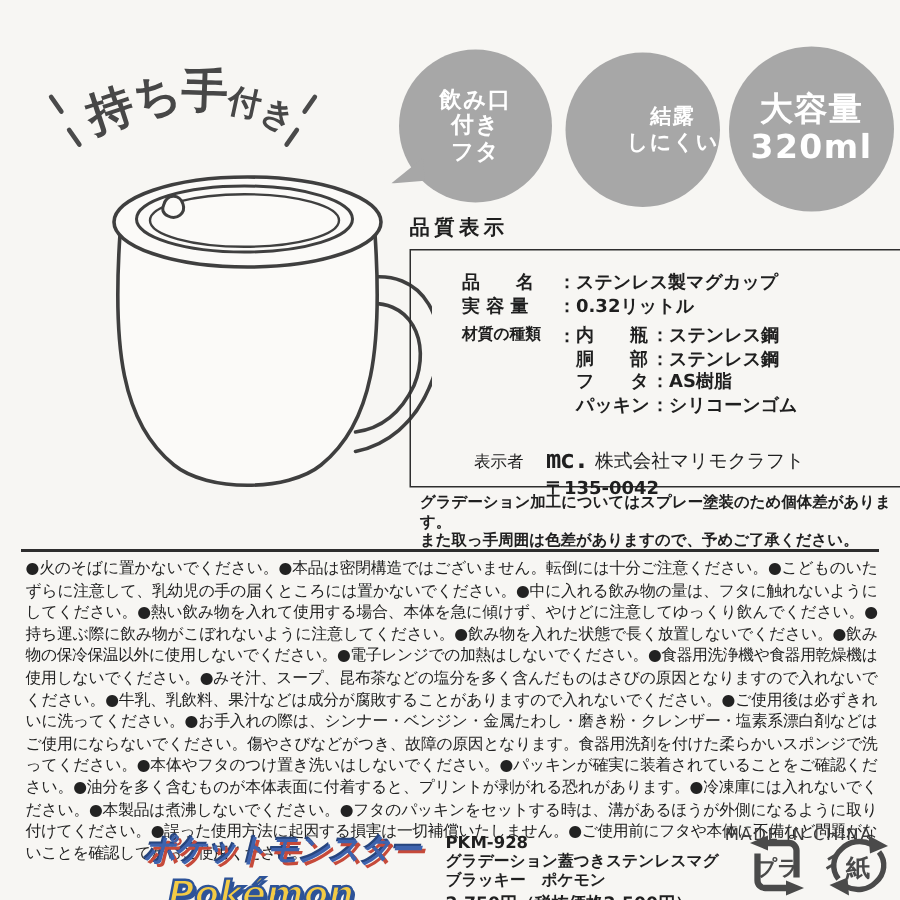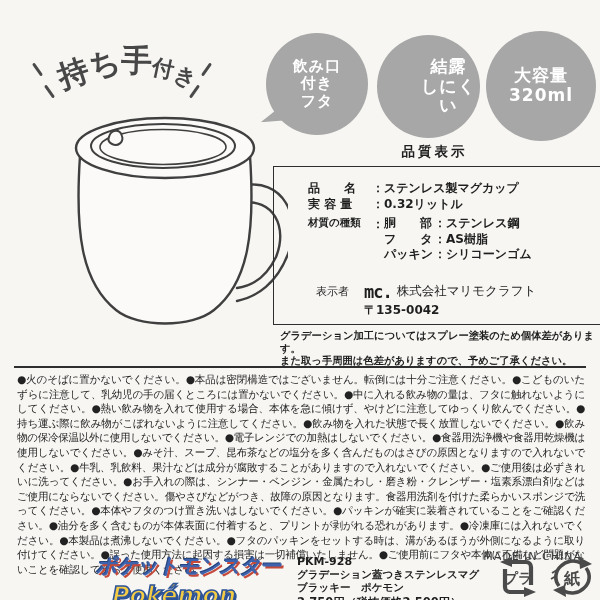--- a/index.html
+++ b/index.html
@@ -22,29 +22,29 @@
   .dR1 { left:205px; top:62px; transform:rotate(35deg); }
   .dR2 { left:193px; top:84px; transform:rotate(35deg); }
   
   .mug { position:absolute; left:50px; top:106px; }
   
   .badge { position:absolute; border-radius:50%; background:#a7a7a7; color:#ffffff;
            display:flex; flex-direction:column; align-items:center; justify-content:center;
            text-align:center; line-height:1.15; letter-spacing:1px; font-weight:600; }
   .badge .l-big { font-size:15px; }
   .badge .l-small { font-size:15px; }
-  .badge .l-med { font-size:17px;padding-left:40px; }
-  .badge .l-xl { font-size:17px; }
+  .badge .l-med { font-size:14px;padding-left:40px; }
+  .badge .l-xl { font-size:22px; }
   #badge1 { left:266px; top:33px; width:102px; height:102px; }
   #badge2 { left:377px; top:35px; width:103px; height:103px; }
   #badge3 { left:486px; top:31px; width:110px; height:110px; }
   .badge-tail { position:absolute; left:-4px; bottom:11px; width:22px; height:20px; background:#a7a7a7;
                 clip-path:polygon(0 100%, 85% 0, 100% 75%); transform:rotate(8deg); }
   
-  .q-title { position:absolute; left:273px; top:143px; width:323px; text-align:center;
+  .q-title { position:absolute; left:273px; top:143px; width:323px; 
              font-size:13.5px; font-weight:600; letter-spacing:3px; color:#1f1f1f; }
   .q-box { position:absolute; left:273px; top:166px; width:346px; height:159px;
            border:1.6px solid #2e2e2e; box-sizing:border-box; padding:13px 6px 0 34px;
            font-size:12px; font-weight:600; color:#1f1f1f; }
   .q-row { display:flex; line-height:16px; white-space:nowrap; }
   .q-label { display:inline-block; width:64px; white-space:pre; }
   .q-label-small { font-size:10.5px; }
   .q-materials { display:flex; margin-top:4px; }
   .q-sub { line-height:15.5px; }
   .q-sub-label { display:inline-block; width:50px; white-space:pre; }
@@ -126,20 +126,21 @@
     </div>
     <div class="q-row">
       <span class="q-label">実 容 量</span>
         <span>：</span>
         <span>0.32リットル</span>
     </div>
     <div class="q-materials">
       <span class="q-label q-label-small">材質の種類</span>
         <span class="q-label-small" style="font-size:12px">：</span>
       <div>
+        <div class="q-sub"><span class="q-sub-label">内　　瓶</span><span>：</span><span>ステンレス鋼</span></div>
         <div class="q-sub"><span class="q-sub-label">胴　　部</span><span>：</span><span>ステンレス鋼</span></div>
         <div class="q-sub"><span class="q-sub-label">フ　　タ</span><span>：</span><span>AS樹脂</span></div>
         <div class="q-sub"><span class="q-sub-label">パッキン</span><span>：</span><span>シリコーンゴム</span></div>
       </div>
     </div>
     <div class="q-issuer">
       <span class="q-issuer-label">表示者</span>
       <span class="mc-logo">mc.</span>
       <span class="q-issuer-name">株式会社マリモクラフト</span>
     </div>

